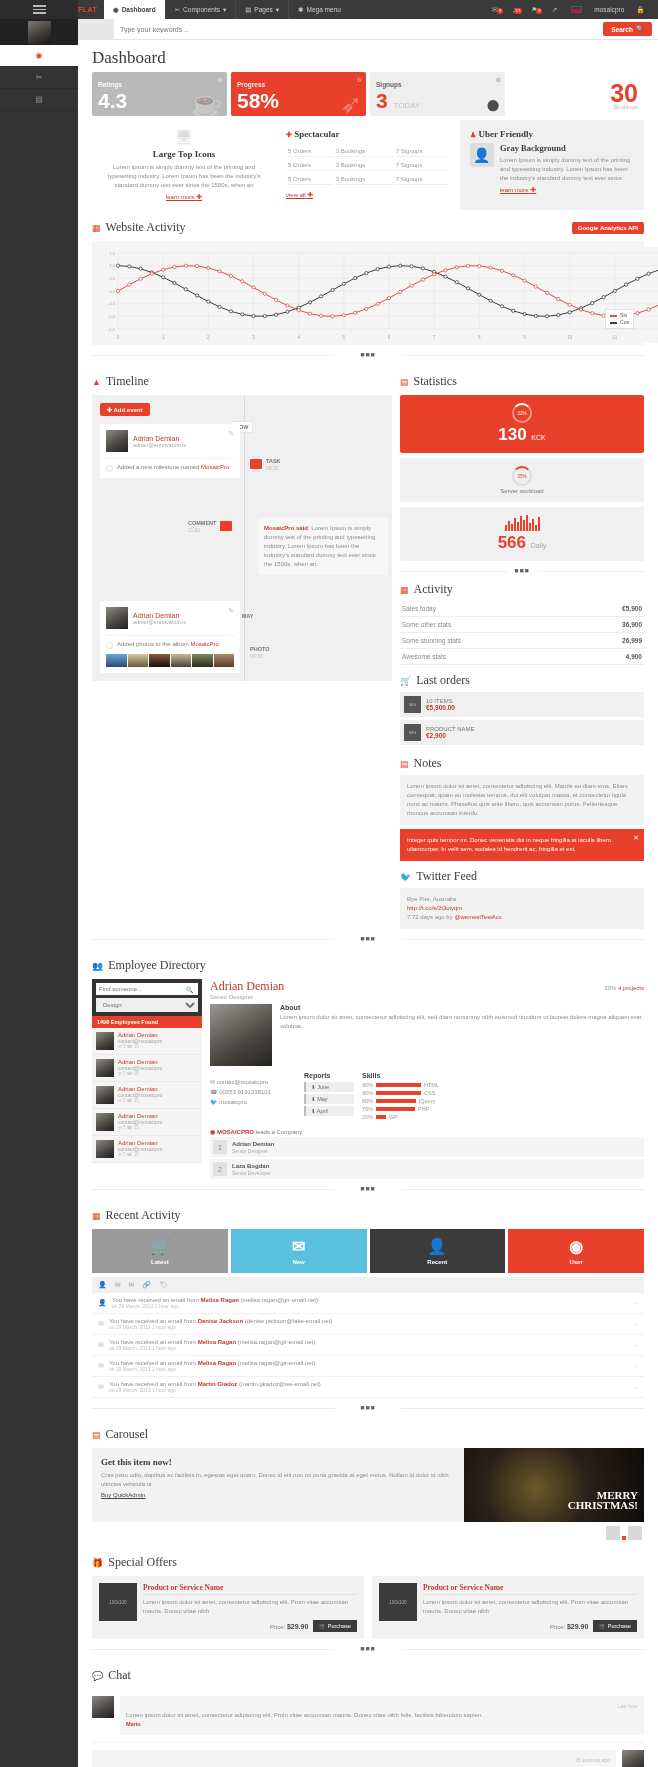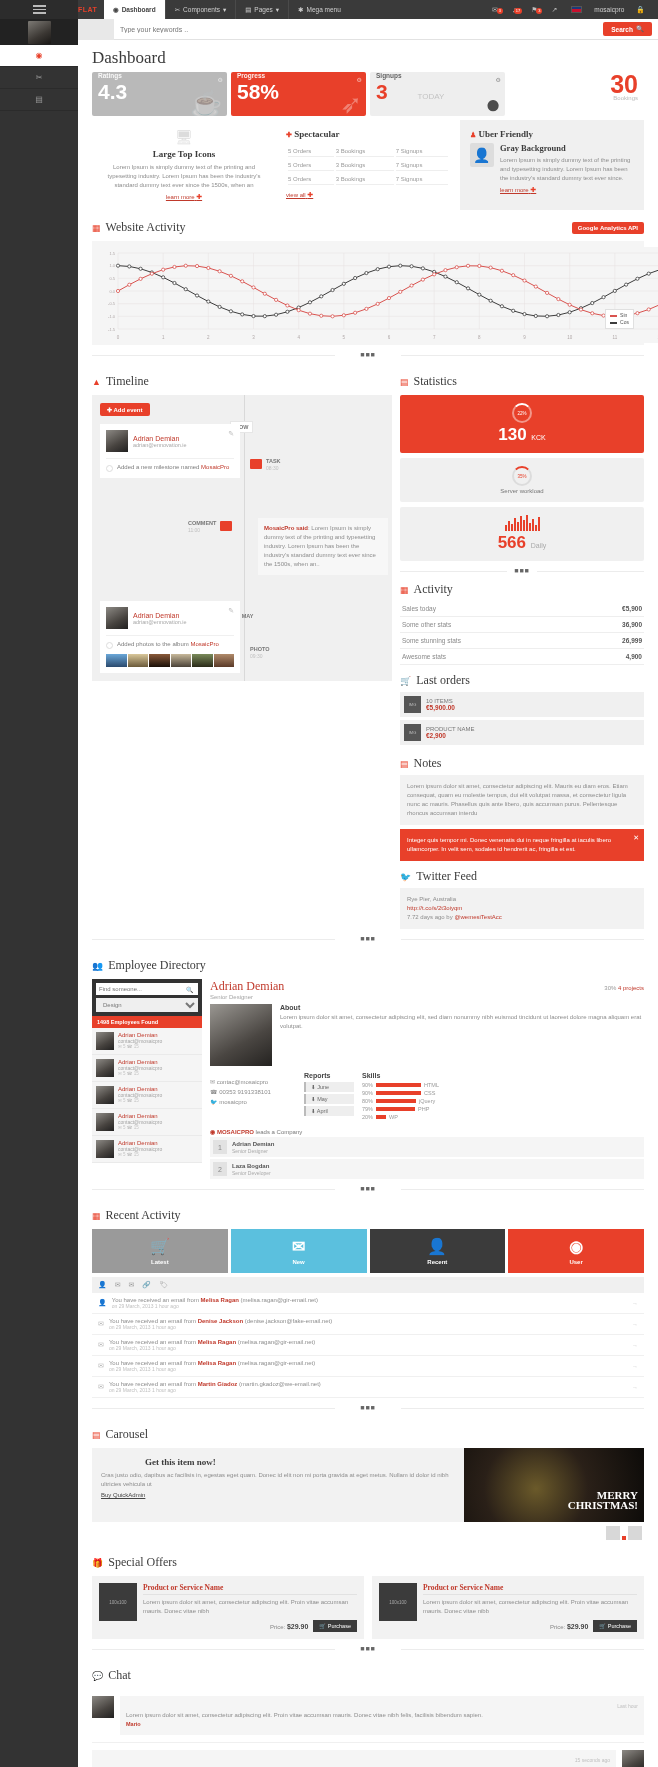--- a/index.html
+++ b/index.html
@@ -45,28 +45,28 @@
 
   
   .content { margin-left:78px; background:#fff; padding:0 0 0 0; min-height:1700px; }
   .pagehead { padding:8px 14px 4px 14px; }
   .pagehead h1 { font-family:"Liberation Serif", serif; font-weight:normal; font-size:17px; color:#3c3c3c; }
 
   .inner { padding:0 14px; }
 
   
   .widgets { display:flex; gap:4px; }
-  .widget { flex:1; height:44px; position:relative; padding:0 6px; border-radius:2px; overflow:hidden; }
+  .widget { flex:1; height:44px; position:relative; padding:9px 6px; border-radius:2px; overflow:hidden; }
   .w-gray { background:#b9b9b9; color:#fff; }
   .w-red { background:#e8402a; color:#fff; }
   .w-light { background:#eeeeee; color:#555; }
   .w-white { background:#fff; color:#e8402a; text-align:right; }
   .w-title { font-size:6.5px; font-weight:bold; opacity:.9; }
   .w-num { font-size:21px; font-weight:bold; line-height:21px; margin-top:2px; }
-  .w-num small { font-size:8px; font-weight:normal; opacity:.75;margin-left:24px; }
+  .w-num small { font-size:8px; font-weight:normal; opacity:.75; }
   .w-gear { position:absolute; right:4px; top:4px; font-size:6px; opacity:.6; }
   .w-deco { position:absolute; right:4px; bottom:-4px; font-size:26px; opacity:.35; }
   .w-white .w-num { font-size:25px; color:#e8402a; }
   .w-sub { font-size:6px; color:#bbb; text-align:right; }
 
   
   .features { display:flex; margin-top:4px; }
   .feat { flex:1; padding:9px 10px; }
   .feat.white { background:#fff; }
   .feat.gray { background:#f0f0f0; }
@@ -194,21 +194,21 @@
   .ra-toolbar { background:#f0f0f0; display:flex; gap:8px; padding:4px 6px; margin-top:4px; color:#999; font-size:7px;}
   .ra-item { display:flex; align-items:center; gap:5px; padding:4px 6px; border-bottom:1px solid #f0f0f0; font-size:6px; color:#8d8d8d;}
   .ra-item .mico { color:#b5b5b5; font-size:7px; }
   .ra-item b { color:#c0392b; }
   .ra-item .arr { margin-left:auto; color:#ccc; }
   .ra-sub { font-size:5px; color:#c0c0c0; }
 
   
   .car-wrap { display:flex; background:#f2f2f2; }
   .car-txt { flex:1; padding:9px; }
-  .car-txt h3 { font-family:"Liberation Serif",serif; font-size:9px; color:#3c3c3c; margin-bottom:4px; font-weight:bold;margin-left:44px;}
+  .car-txt h3 { font-family:"Liberation Serif",serif; font-size:9px; color:#3c3c3c; margin-bottom:4px; font-weight:bold;}
   .car-txt p { font-size:6px; color:#8d8d8d; line-height:9px; }
   .car-img { width:180px; height:74px; background:radial-gradient(circle at 40% 55%, #6b5a2a 0%, #2a2018 45%, #0d0b09 100%);
              position:relative; overflow:hidden;}
   .merry { position:absolute; right:6px; bottom:12px; color:#fff; font-family:"Liberation Serif",serif;
            font-weight:bold; font-size:11px; line-height:10px; text-align:right;}
   .car-dots { text-align:right; padding:4px 2px; }
   .car-dots i { width:4px; height:4px; background:#e8402a; display:inline-block; margin-left:2px; }
   .car-dots i.off { background:#d8d8d8; }
 
   

